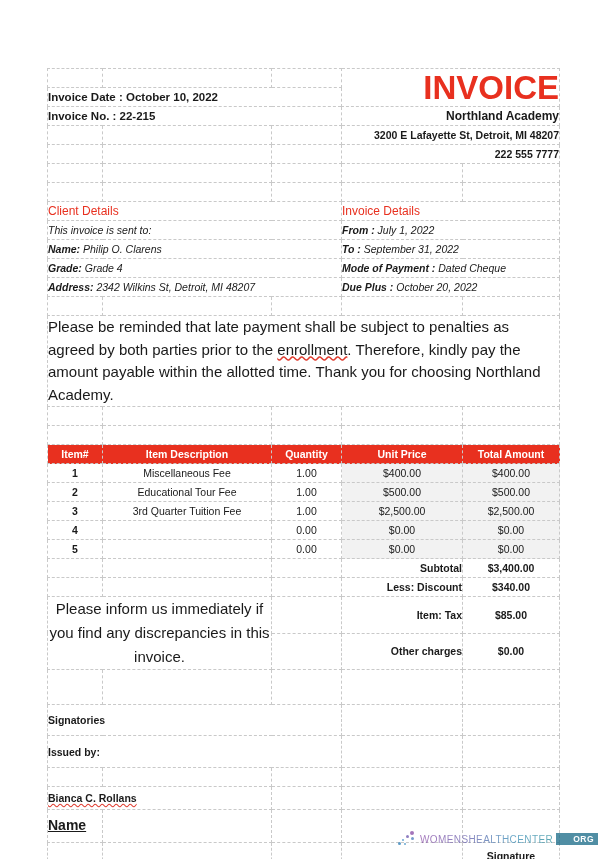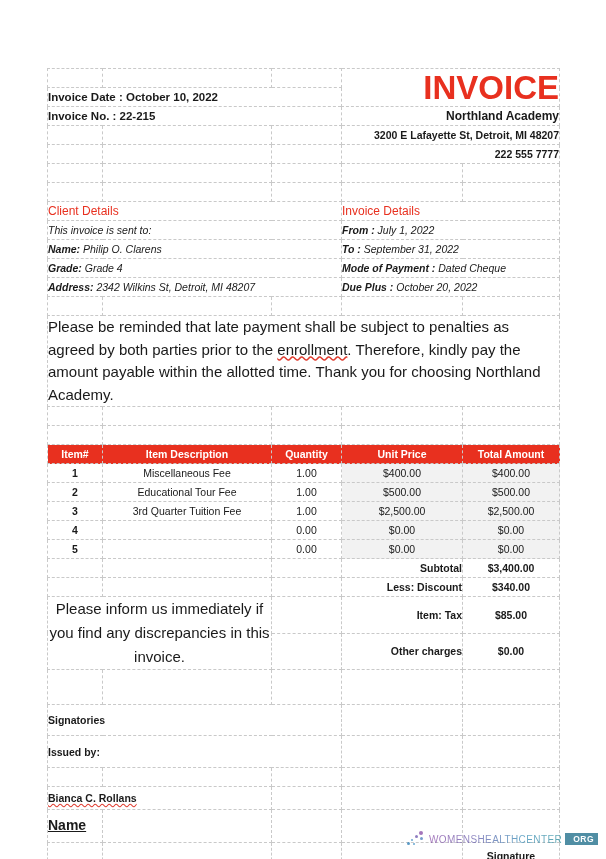--- a/index.html
+++ b/index.html
@@ -248,21 +248,21 @@
     -webkit-background-clip: text;
     background-clip: text;
     color: transparent;
     white-space: nowrap;
   }
   .logo-badge {
     font-size: 8.5px;
     font-weight: bold;
     color: #ffffff;
     background: #1f6f8b;
-    padding: 1px 4px 1px 8px;
+    padding: 1px 4px 1px 17px;
     letter-spacing: 0.5px;
     line-height: 1.25;
   }
 </style>
 </head>
 <body>
 
 <div class="sheet">
   <table class="grid">
     <colgroup>

